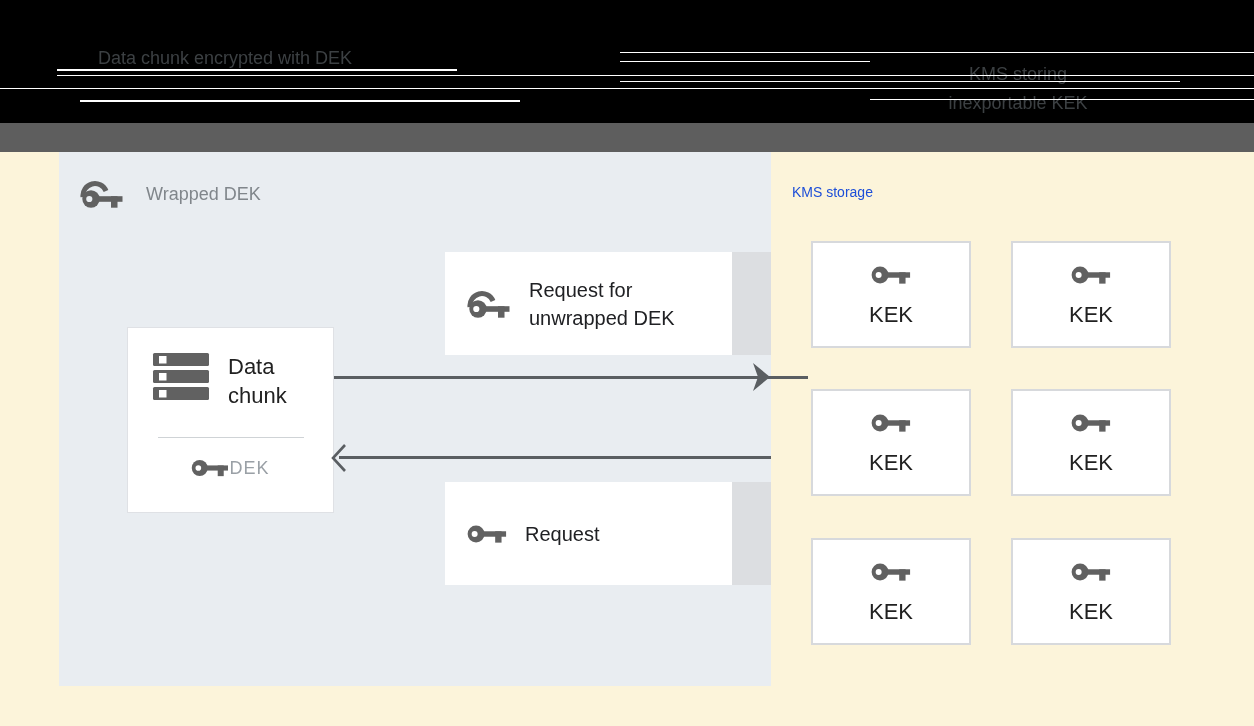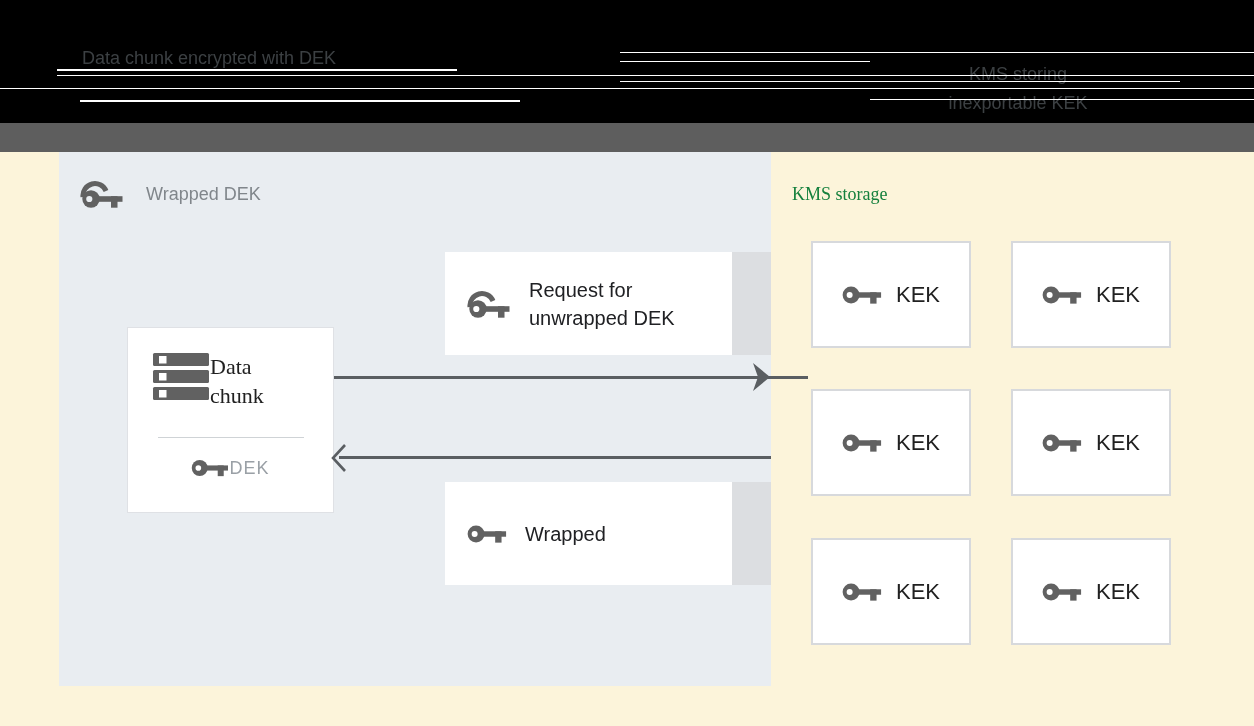--- a/index.html
+++ b/index.html
@@ -4,34 +4,34 @@
 <style>
   html,body{margin:0;padding:0;}
   .stage{
     position:relative;width:1254px;height:726px;overflow:hidden;
     background:#fcf4da;
     font-family:"Liberation Sans", sans-serif;
   }
   
   .header{position:absolute;left:0;top:0;width:1254px;height:123px;background:#000;}
   .cap{position:absolute;top:44px;text-align:center;color:#3c4043;font-size:18px;line-height:29px;}
-  .cap-left{left:24px;width:370px;}
+  .cap-left{left:40px;width:370px;}
   .cap-right{left:858px;width:320px;margin-top:16px;}
   .artifact{position:absolute;background:#fff;}
   .gray-band{position:absolute;left:0;top:123px;width:1254px;height:29px;background:#5e5e5e;}
 
   
   .panel{position:absolute;left:59px;top:152px;width:712px;height:534px;background:#e9edf1;}
   .panel-label{position:absolute;left:21px;top:26px;display:flex;align-items:center;gap:22px;}
   .panel-label .lbl{color:#80868b;font-size:18px;}
   .icon{color:#616161;display:block;}
 
   .white-box{position:absolute;background:#fff;}
   .dc-box{left:68px;top:175px;width:207px;height:186px;border:1px solid #dfe1e5;box-sizing:border-box;}
-  .dc-top{position:absolute;left:24px;top:24px;display:flex;align-items:flex-start;font-family:Liberation Serif, serif;}
+  .dc-top{position:absolute;left:24px;top:24px;display:flex;gap:18px;align-items:flex-start;}
   .dc-title{color:#212121;font-size:22px;line-height:29px;width:95px;}
   .dc-divider{position:absolute;left:30px;top:109px;width:146px;height:1px;background:#cfd3d6;}
   .dc-bottom{position:absolute;left:0;top:128px;width:100%;display:flex;justify-content:center;align-items:center;}
   .dek-label{color:#9aa0a6;font-size:18px;letter-spacing:1px;}
 
   .msg-box{width:287px;height:103px;left:386px;}
   .req-box{top:100px;padding-left:28px;}
   .ret-box{top:330px;}
   .msg-inner{position:absolute;left:22px;top:0;height:100%;display:flex;align-items:center;gap:18px;}
   .msg-text{color:#202124;font-size:20px;line-height:28px;}
@@ -40,25 +40,25 @@
   .strip-ret{top:330px;}
 
   .arrow-line{position:absolute;background:#5a5e62;height:3px;}
   .line-top{left:275px;top:224px;width:474px;}
   .line-bottom{left:280px;top:304px;width:432px;}
   .arrow-head{position:absolute;}
   .head-top{left:694px;top:211px;}
   .head-bottom{left:272px;top:292px;}
 
   
-  .kms-label{position:absolute;left:792px;top:184px;color:#15803d;font-size:18px;font-family:Liberation Serif, serif;}
+  .kms-label{position:absolute;left:792px;top:184px;color:#1d4ed8;font-size:14px;}
   .kek-box{
     position:absolute;width:160px;height:107px;background:#fff;
     border:2px solid #d7d9dc;box-sizing:border-box;
-    display:flex;align-items:center;justify-content:center;gap:14px;
+    display:flex;align-items:center;justify-content:center;gap:14px;flex-direction:column;
   }
   .kek-box .kek-label{color:#212121;font-size:22px;}
   .c1{left:811px;} .c2{left:1011px;}
   .r1{top:241px;} .r2{top:389px;} .r3{top:538px;}
 </style>
 </head>
 <body>
 
 <div class="stage">
 
@@ -139,21 +139,21 @@
 
     <div class="white-box msg-box ret-box">
       <div class="msg-inner">
         <svg class="icon" width="40" height="26" viewBox="0 0 44 28">
           <circle cx="10" cy="14" r="9.3" fill="currentColor"></circle>
           <circle cx="8.4" cy="14" r="3.3" fill="#fff"></circle>
           <rect x="18.5" y="11" width="24.5" height="6" fill="currentColor"></rect>
           <rect x="31" y="11" width="7" height="12.5" fill="currentColor"></rect>
         </svg>
         <div class="msg-text">
-          <div>Wrapped</div>
+          <div>Request</div>
         </div>
       </div>
     </div>
     <div class="strip strip-ret"></div>
 
     <div class="arrow-line line-top"></div>
     <svg class="arrow-head head-top" width="18" height="28" viewBox="0 0 18 28">
       <polygon points="0,0 17,14 0,28 5,14" fill="#5a5e62"></polygon>
     </svg>
     <div class="arrow-line line-bottom"></div>

